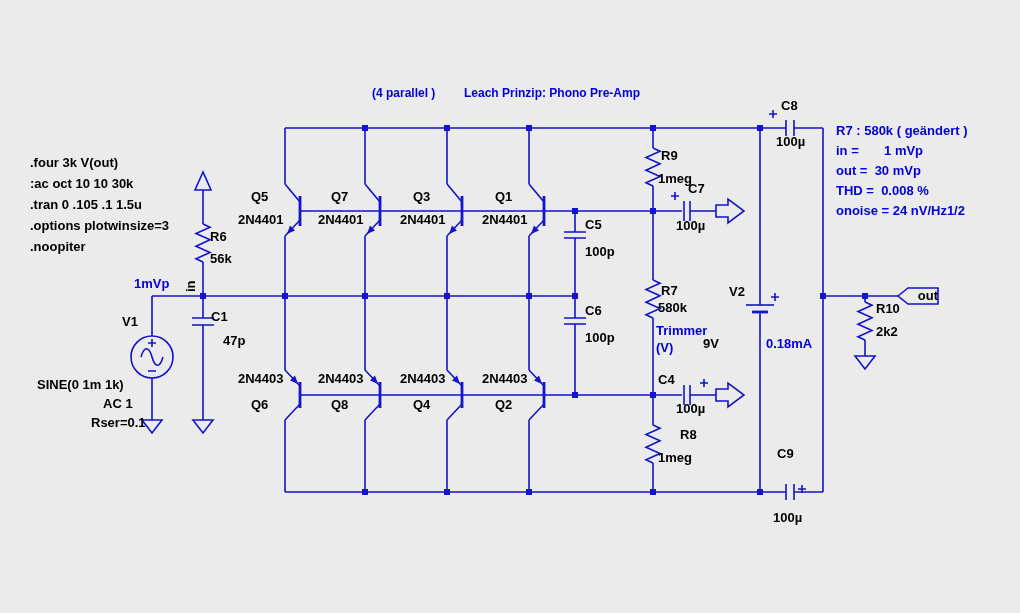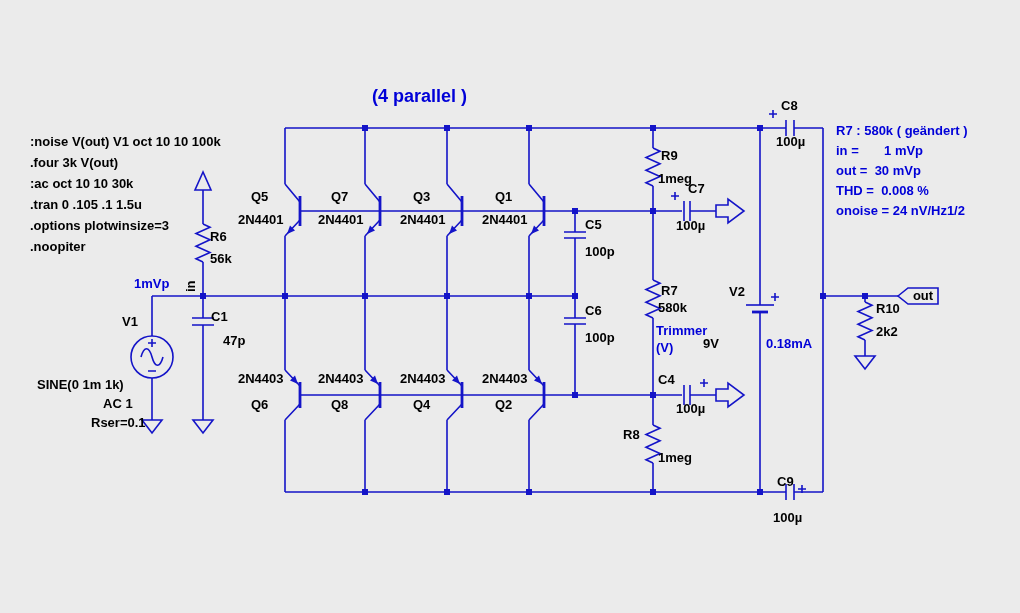--- a/index.html
+++ b/index.html
@@ -6,24 +6,24 @@
   html,body{margin:0;padding:0;background:var(--bg);}
   .stage{position:relative;width:1020px;height:613px;background:var(--bg);overflow:hidden;
          font-family:"Liberation Sans",sans-serif;}
   svg{position:absolute;left:0;top:0;}
   .w   {stroke:var(--wire);stroke-width:1.6;fill:none;}
   .bar {stroke:var(--wire);stroke-width:2.8;fill:none;}
   .sym {stroke:var(--wire);stroke-width:1.6;fill:none;}
   .fill{fill:var(--wire);stroke:none;}
   .lbl{position:absolute;font-size:13px;font-weight:700;color:var(--black);white-space:pre;line-height:1.1;}
   .blue{color:var(--blue);}
-  .ttl{font-size:18px;}
+  .ttl{font-size:12px;}
   .note{font-size:13px;}
   .rot{transform:rotate(-90deg);transform-origin:left top;}
-  .flagtxt{width:30px;text-align:center;}
+  .flagtxt{width:30px;text-align:right;}
 </style>
 </head>
 <body>
 
 <div class="stage">
 
 <svg width="1020" height="613" viewBox="0 0 1020 613">
 
   <g>
     <path class="w" d="M285,128 H786 M794,128 H823 M823,128 V492 M285,492 H786 M794,492 H823"></path>
@@ -169,22 +169,22 @@
     <rect x="572" y="208" width="6" height="6"></rect>
         <rect x="650" y="208" width="6" height="6"></rect>
     <rect x="572" y="392" width="6" height="6"></rect>
         <rect x="650" y="392" width="6" height="6"></rect>
     <rect x="820" y="293" width="6" height="6"></rect>
         <rect x="862" y="293" width="6" height="6"></rect>
   </g>
 </svg>
 
 <div class="lbl blue ttl" style="left:372px;top:87px">(4 parallel )</div>
-
-<div class="lbl" style="left:30px;top:135px">:noise V(out) V1 oct 10 10 100k</div>
+<div class="lbl blue ttl" style="left:464px;top:87px">Leach Prinzip: Phono Pre-Amp</div>
+
 <div class="lbl" style="left:30px;top:156px">.four 3k V(out)</div>
 <div class="lbl" style="left:30px;top:177px">:ac oct 10 10 30k</div>
 <div class="lbl" style="left:30px;top:198px">.tran 0 .105 .1 1.5u</div>
 <div class="lbl" style="left:30px;top:219px">.options plotwinsize=3</div>
 <div class="lbl" style="left:30px;top:240px">.noopiter</div>
 
 <div class="lbl blue note" style="left:836px;top:124px">R7 : 580k ( geändert )</div>
 <div class="lbl blue note" style="left:836px;top:144px">in =       1 mVp</div>
 <div class="lbl blue note" style="left:836px;top:164px">out =  30 mVp</div>
 <div class="lbl blue note" style="left:836px;top:184px">THD =  0.008 %</div>
@@ -226,33 +226,33 @@
 <div class="lbl" style="left:585px;top:245px">100p</div>
 <div class="lbl" style="left:585px;top:304px">C6</div>
 <div class="lbl" style="left:585px;top:331px">100p</div>
 
 <div class="lbl" style="left:661px;top:149px">R9</div>
 <div class="lbl" style="left:658px;top:172px">1meg</div>
 <div class="lbl" style="left:661px;top:284px">R7</div>
 <div class="lbl" style="left:658px;top:301px">580k</div>
 <div class="lbl blue" style="left:656px;top:324px">Trimmer</div>
 <div class="lbl blue" style="left:656px;top:341px">(V)</div>
-<div class="lbl" style="left:623px;top:428px">R8</div>
+<div class="lbl" style="left:680px;top:428px">R8</div>
 <div class="lbl" style="left:658px;top:451px">1meg</div>
 
 <div class="lbl" style="left:688px;top:182px">C7</div>
 <div class="lbl" style="left:676px;top:219px">100µ</div>
 <div class="lbl" style="left:658px;top:373px">C4</div>
 <div class="lbl" style="left:676px;top:402px">100µ</div>
 
 <div class="lbl" style="left:729px;top:285px">V2</div>
 <div class="lbl" style="left:703px;top:337px">9V</div>
 <div class="lbl blue" style="left:766px;top:337px">0.18mA</div>
 
 <div class="lbl" style="left:781px;top:99px">C8</div>
 <div class="lbl" style="left:776px;top:135px">100µ</div>
-<div class="lbl" style="left:777px;top:475px">C9</div>
+<div class="lbl" style="left:777px;top:447px">C9</div>
 <div class="lbl" style="left:773px;top:511px">100µ</div>
 
 <div class="lbl" style="left:876px;top:302px">R10</div>
 <div class="lbl" style="left:876px;top:325px">2k2</div>
 
 </div>
 
 </body></html>

